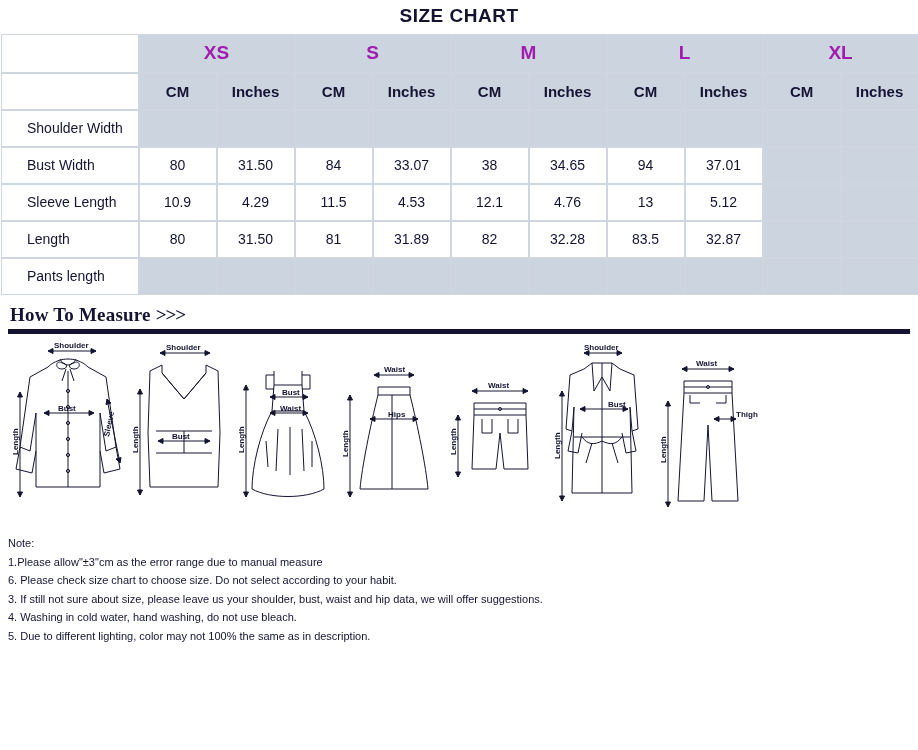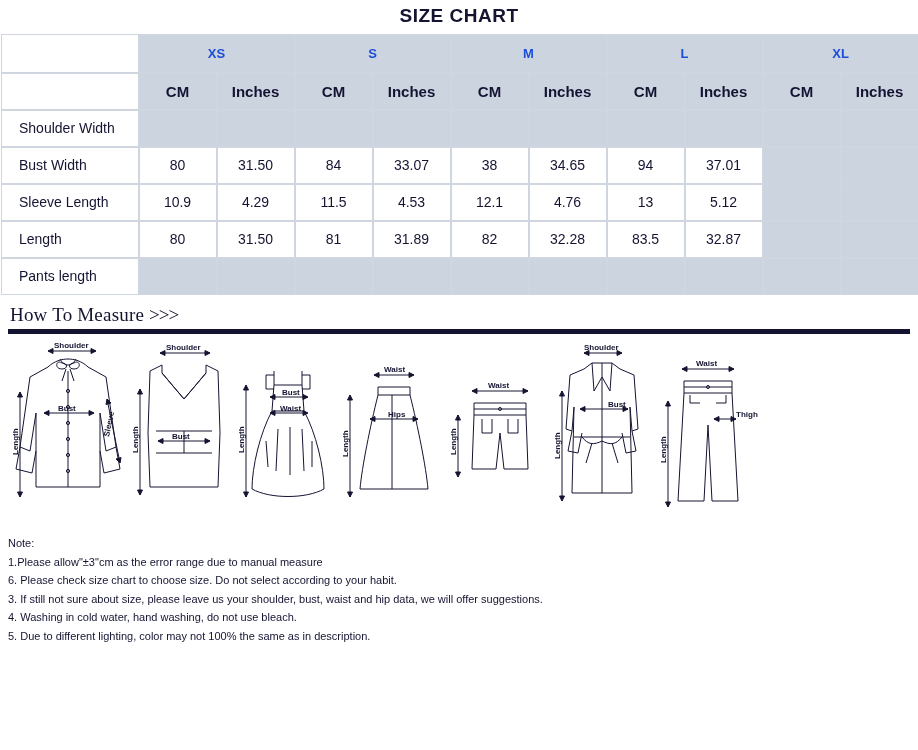--- a/index.html
+++ b/index.html
@@ -44,55 +44,55 @@
     text-align: center;
     font-size: 14px;
     color: #141432;
     font-weight: normal;
     height: 36px;
     padding: 0;
     background: #ffffff;
   }
   table.size-chart td.hdr-size {
     background: #ccd4e0;
-    font-size: 13px;
+    font-size: 19px;
     font-weight: bold;
-    color: #1d4ed8;
+    color: #a21caf;
     height: 38px;
   }
   table.size-chart td.hdr-unit {
     background: #ccd4e0;
     font-size: 15px;
     font-weight: bold;
     color: #141432;
     height: 32px;
   }
   table.size-chart td.row-label {
     text-align: left;
-    padding-left: 18px;
+    padding-left: 26px;
     font-size: 14px;
     background: #ffffff;
   }
   table.size-chart td.corner {
     background: #ffffff;
   }
   table.size-chart td.empty-cell {
     background: #ccd4e0;
   }
   col.c-label { width: 138px; }
   col.c-val { width: 78px; }
   
   .how-wrap {
     margin-top: 9px;
     padding: 0 8px;
     box-sizing: border-box;
   }
   .how-title {
     font-size: 19px;
-    font-weight: normal;
+    font-weight: bold;
     color: #141432;
     font-family: "Liberation Serif", serif;
     letter-spacing: 0.2px;
     padding-left: 2px;
   }
   .how-title .arrows {
     letter-spacing: -1px;
   }
   .how-rule {
     height: 5px;

